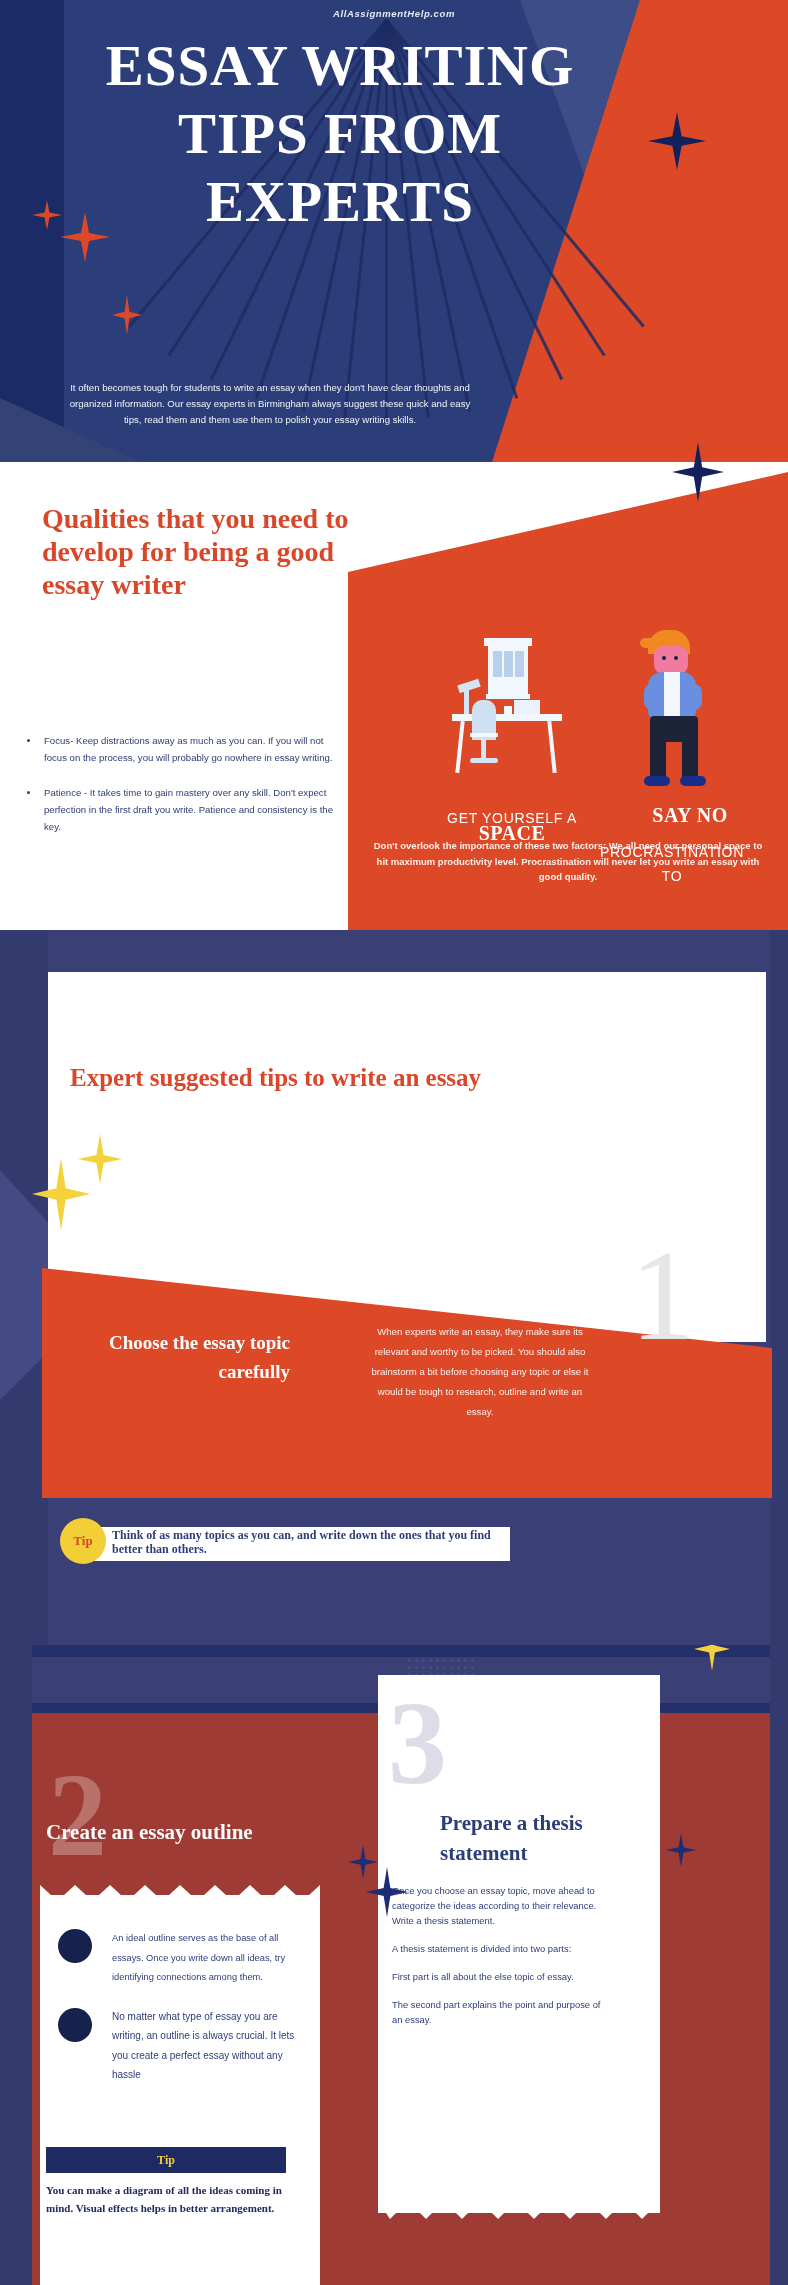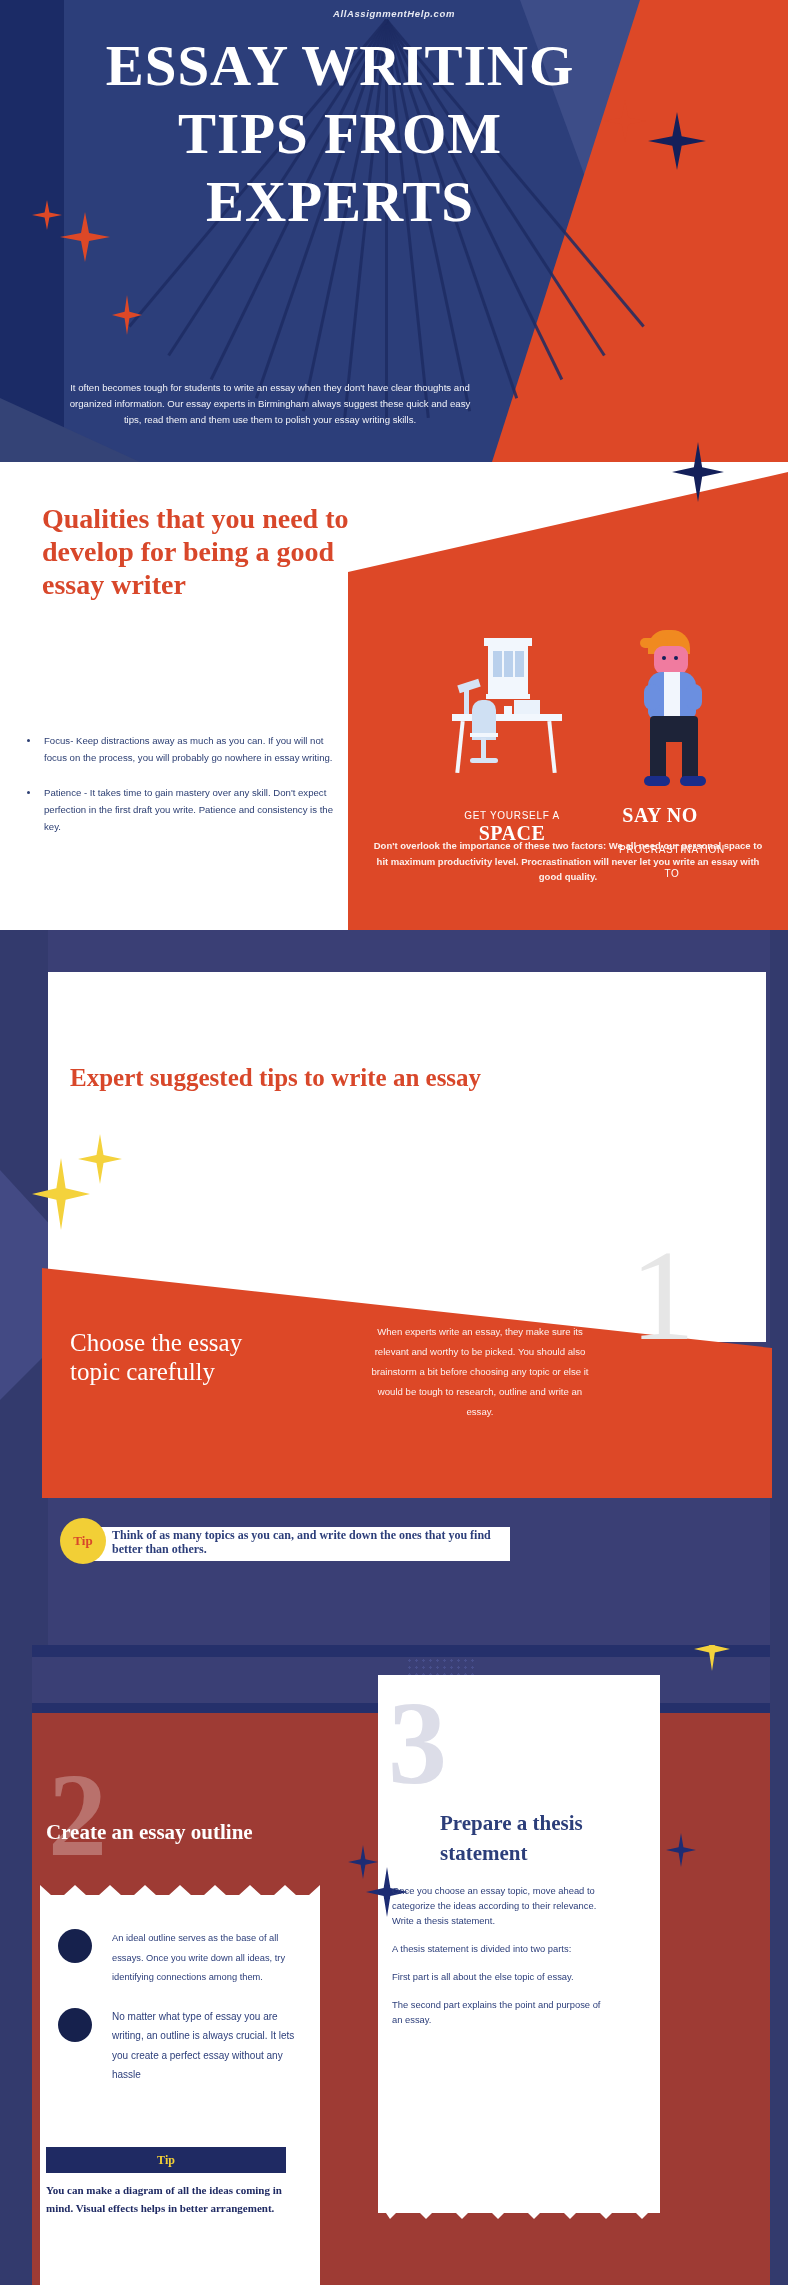--- a/index.html
+++ b/index.html
@@ -114,21 +114,21 @@
   }
   .qual-list li { margin-bottom: 18px; padding-left: 4px; }
   .qual-panel {
     position: absolute; left: 348px; top: 0px;
     width: 440px; height: 468px;
     background: #dd4827;
     clip-path: polygon(0 110px, 440px 10px, 440px 468px, 0 468px);
   }
   .panel-cap-sm {
     position: absolute; color: #ffffff; text-align: center;
-    font-size: 10px; letter-spacing: .7px;
+    font-size: 14px; letter-spacing: .7px;
   }
   .panel-cap-lg {
     position: absolute; color: #ffffff; text-align: center;
     font-family: "Liberation Serif", serif; font-weight: bold;
     font-size: 20px; letter-spacing: .5px;
   }
   .panel-body {
     position: absolute; left: 368px; top: 376px;
     width: 400px; text-align: center;
     color: #fdf0ec; font-size: 9.5px; line-height: 15.5px; font-weight: bold;
@@ -177,24 +177,24 @@
     clip-path: polygon(0 60px, 730px 140px, 730px 290px, 0 290px);
   }
   .tip1-num {
     position: absolute; left: 630px; top: 300px;
     color: #e6e6e6;
     font-family: "Liberation Serif", serif;
     font-size: 130px; line-height: 130px; font-weight: normal;
   }
   .tip1-left {
     position: absolute; left: 70px; top: 398px;
-    width: 220px; text-align: left;
+    width: 220px; text-align: right;
     color: #ffffff;
-    font-family: "Liberation Serif", serif; font-weight: normal;
-    font-size: 25px; line-height: 29px;
+    font-family: "Liberation Serif", serif; font-weight: bold;
+    font-size: 19px; line-height: 29px;
   }
   .tip1-right {
     position: absolute; left: 348px; top: 392px;
     width: 230px; text-align: center;
     color: #fdf1ee; font-size: 9.6px; line-height: 20px; margin-left: 17px;
   }
   .tipbar {
     position: absolute; left: 80px; top: 1527px;
     width: 430px; height: 34px;
     background: #ffffff;
@@ -422,21 +422,21 @@
       <div class="pp" style="left:60px; top:146px; width:26px; height:10px; background:#1a2d8a; border-radius:5px;"></div>
     </div>
 
     <div class="spark" style="left:672px; top:-20px; width:52px; height:60px; color:#14205a;">
         <i></i>
       </div>
 
     <div class="panel-cap-sm" style="left:432px; top:348px; width:160px;">GET YOURSELF A</div>
     <div class="panel-cap-lg" style="left:432px; top:360px; width:160px;">SPACE</div>
 
-    <div class="panel-cap-lg" style="left:580px; top:342px; width:160px;">SAY NO</div>
+    <div class="panel-cap-lg" style="left:610px; top:342px; width:160px;">SAY NO</div>
     <div class="panel-cap-sm" style="left:592px; top:370px; width:160px;margin-top:36px;">TO</div>
     <div class="panel-cap-sm" style="left:582px; top:382px; width:180px;">PROCRASTINATION</div>
 
     <div class="panel-body">Don't overlook the importance of these two factors: We all need our personal space to hit maximum productivity level. Procrastination will never let you write an essay with good quality.</div>
   </section>
 
   <section class="tips">
     <div class="tips-dark-l"></div>
     <div class="tips-dark-r"></div>
     <div class="tips-diag"></div>

